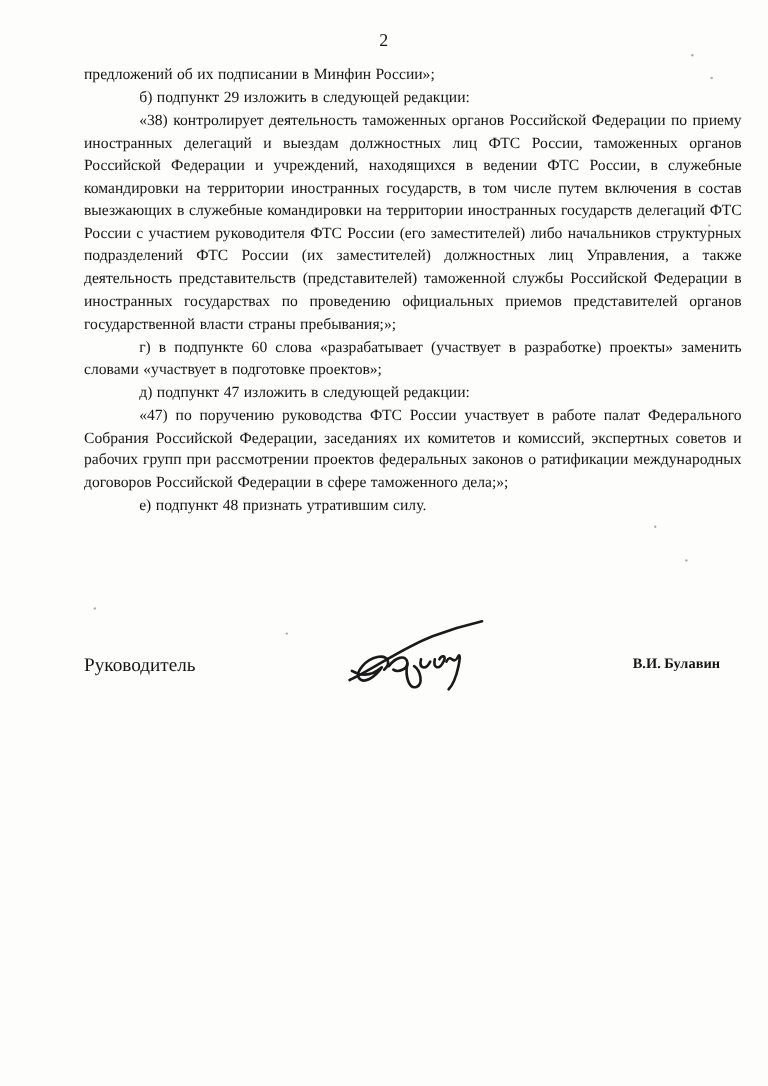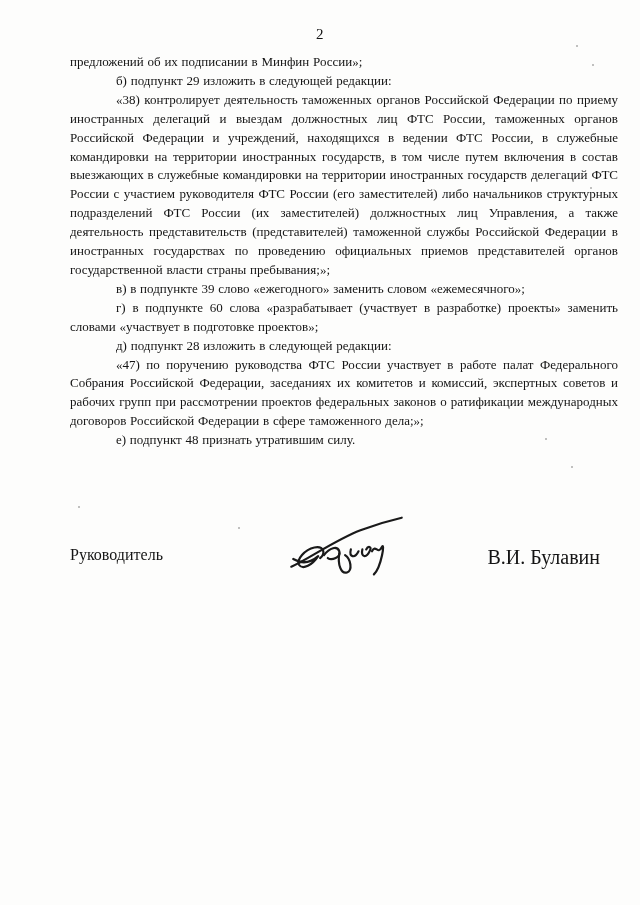--- a/index.html
+++ b/index.html
@@ -36,21 +36,22 @@
   .sig-role {
     position: absolute;
     left: 70px;
     top: 546px;
     font-size: 16px;
   }
   .sig-name {
     position: absolute;
     right: 40px;
     top: 546px;
-    font-size: 20px;
+    font-size: 12px;
+    font-weight: bold;
   }
   .signature-svg {
     position: absolute;
     left: 288px;
     top: 511px;
   }
   .speck {
     position: absolute;
     width: 2px;
     height: 2px;
@@ -63,23 +64,22 @@
 <body>
 
 <div class="page">
 
   <div class="page-number">2</div>
 
   <div class="body-text">
     <p>предложений об их подписании в Минфин России»;</p>
     <p class="indent">б) подпункт 29 изложить в следующей редакции:</p>
     <p class="indent">«38) контролирует деятельность таможенных органов Российской Федерации по приему иностранных делегаций и выездам должностных лиц ФТС России, таможенных органов Российской Федерации и учреждений, находящихся в ведении ФТС России, в служебные командировки на территории иностранных государств, в том числе путем включения в состав выезжающих в служебные командировки на территории иностранных государств делегаций ФТС России с участием руководителя ФТС России (его заместителей) либо начальников структурных подразделений ФТС России (их заместителей) должностных лиц Управления, а также деятельность представительств (представителей) таможенной службы Российской Федерации в иностранных государствах по проведению официальных приемов представителей органов государственной власти страны пребывания;»;</p>
-    <p class="indent">в) в подпункте 39 слово «ежегодного» заменить словом «ежемесячного»;</p>
     <p class="indent">г) в подпункте 60 слова «разрабатывает (участвует в разработке) проекты» заменить словами «участвует в подготовке проектов»;</p>
-    <p class="indent">д) подпункт 28 изложить в следующей редакции:</p>
+    <p class="indent">д) подпункт 47 изложить в следующей редакции:</p>
     <p class="indent">«47) по поручению руководства ФТС России участвует в работе палат Федерального Собрания Российской Федерации, заседаниях их комитетов и комиссий, экспертных советов и рабочих групп при рассмотрении проектов федеральных законов о ратификации международных договоров Российской Федерации в сфере таможенного дела;»;</p>
     <p class="indent">е) подпункт 48 признать утратившим силу.</p>
   </div>
 
   <span class="sig-role">Руководитель</span>
 
   <svg class="signature-svg" width="118" height="72" viewBox="0 0 120 75" aria-hidden="true">
     <g fill="none" stroke="#1a1a1a" stroke-width="2.3" stroke-linecap="round" stroke-linejoin="round">
       <path d="M4,50 C14,56 22,54 30,47 C24,56 14,62 10,56 C7,51 16,40 26,38 C36,36 38,44 32,49"></path>
       <path d="M2,58 C20,50 48,30 74,20 C90,14 104,10 117,7"></path>

